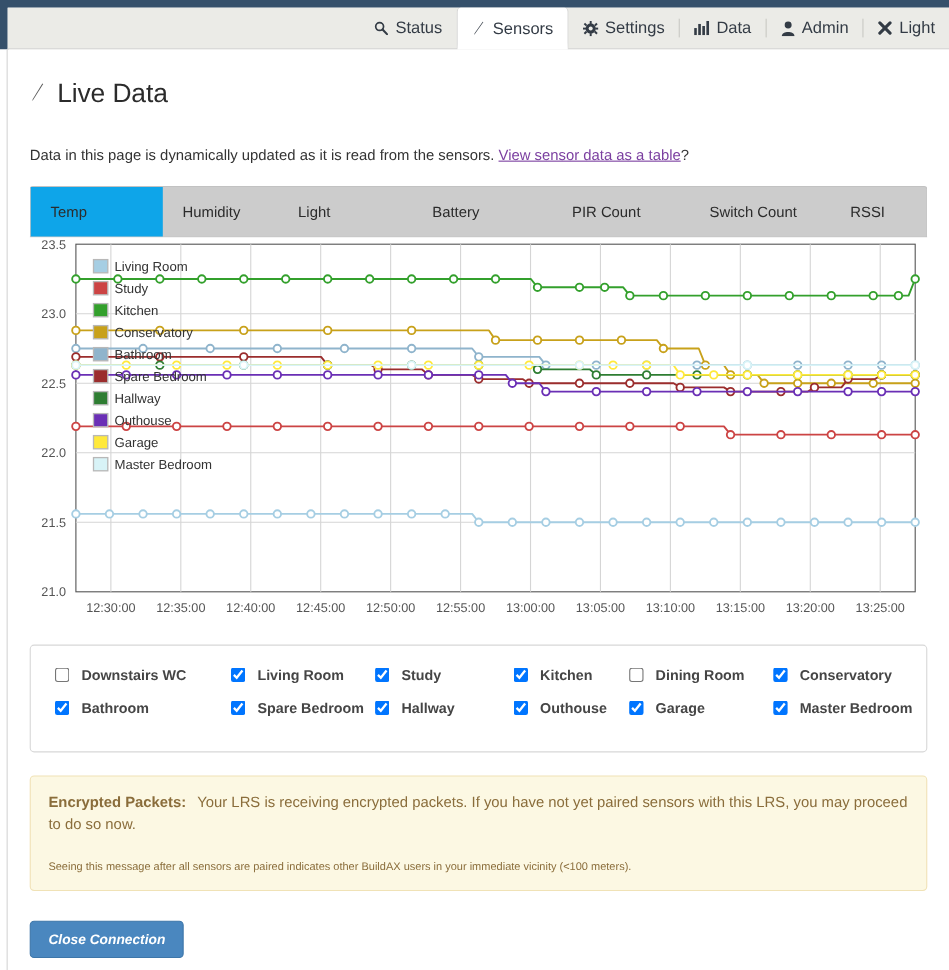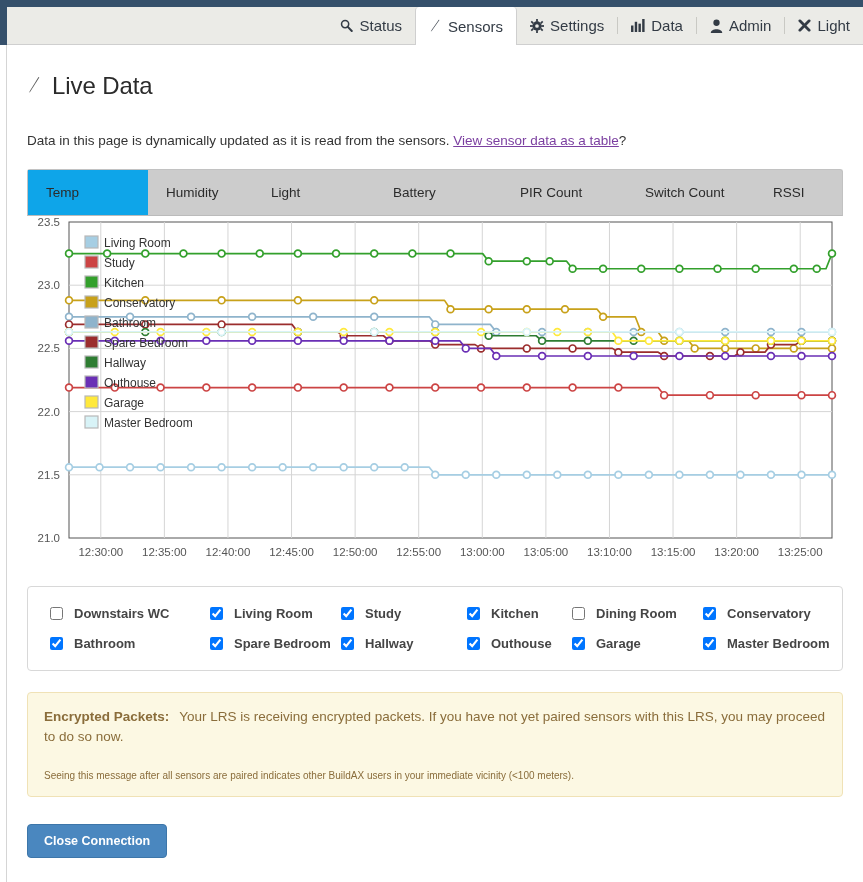--- a/index.html
+++ b/index.html
@@ -104,21 +104,21 @@
     background: #fff;
   }
   #chart-svg { display: block; }
 
   
   .cb-panel {
     margin-top: 15px;
     width: 816px;
     border: 1px solid #d8d8d8;
     border-radius: 4px;
-    padding: 11px 10px 12px 22px;
+    padding: 11px 10px 25px 22px;
     background: #fff;
   }
   .cb-row { display: flex; align-items: center; height: 30px; }
   .cb-item { display: flex; align-items: center; gap: 11px; }
   .cb-item input[type=checkbox] { margin: 0; width: 13px; height: 13px; }
   .cb-item label {
     font-size: 13px; font-weight: bold; color: #454545; white-space: nowrap;
     cursor: pointer;
   }
 
@@ -155,21 +155,21 @@
   }
   .sel .caret {
     width: 0; height: 0;
     border-left: 3px solid transparent; border-right: 3px solid transparent;
     border-top: 4px solid #555;
   }
   .dur-links a { color: #7b3fa0; text-decoration: underline; }
   .btn-primary {
     background: #4a87bf; border: 1px solid #3d76a9; border-radius: 4px;
     color: #fff; font-size: 12.5px; font-weight: bold;
-    padding: 9px 16px; cursor: pointer;
+    padding: 9px 16px; cursor: pointer; font-style: italic;
   }
 </style>
 </head>
 <body>
 
 <div id="app">
 
   <div class="topbar"></div>
   <div class="leftstrip"></div>
   <div class="leftrail"></div>

